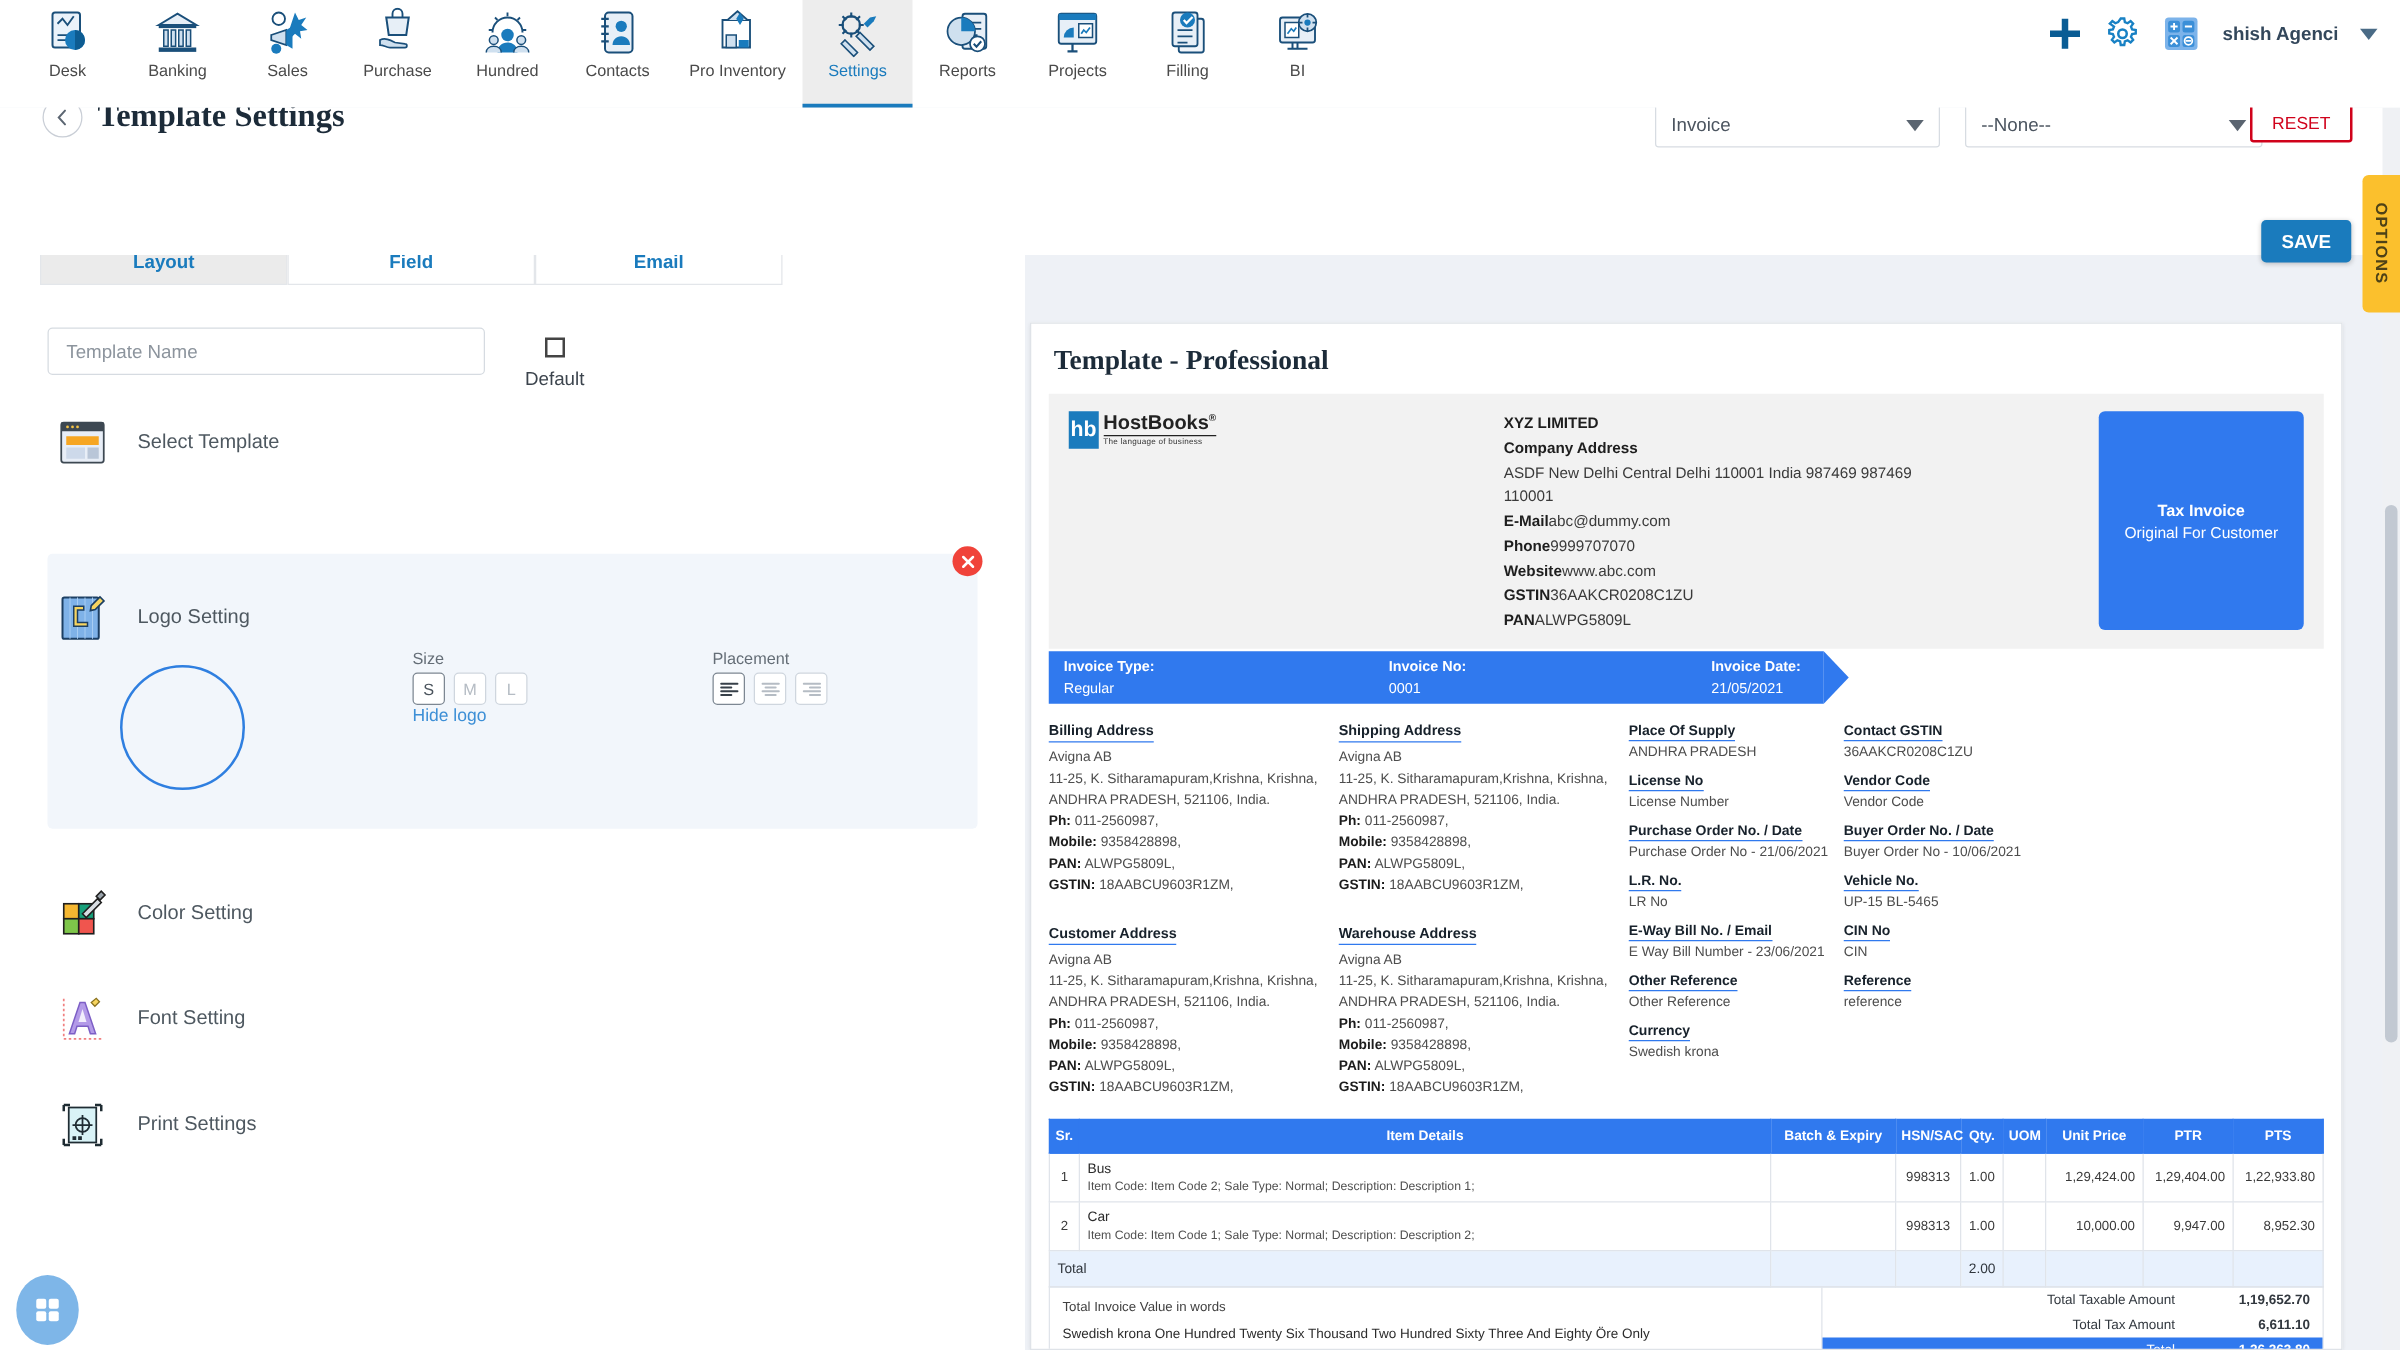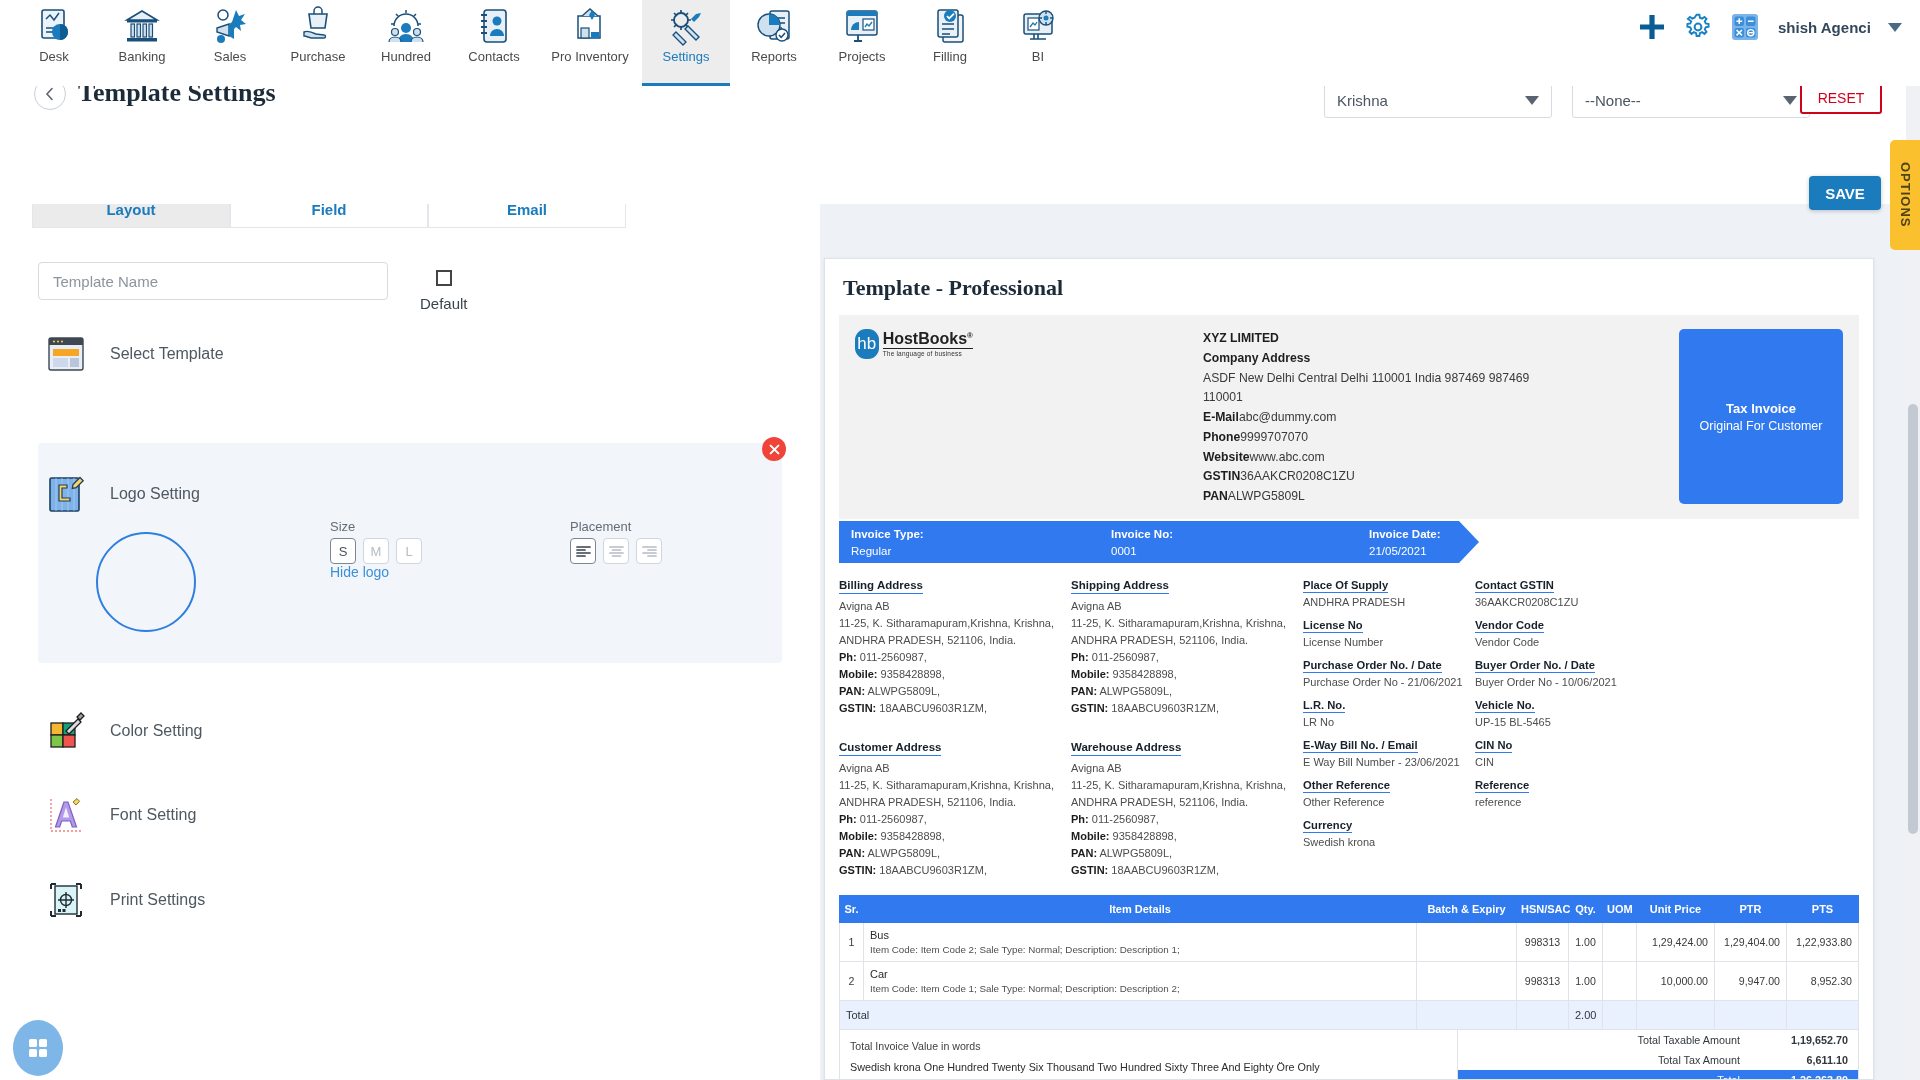--- a/index.html
+++ b/index.html
@@ -155,22 +155,22 @@
   }
   .prev-title {
     margin: 16px 0 0 18px; font-size: 22px; font-weight: 700; color: #1c2b39;
     font-family: "Liberation Serif", serif;
   }
   .inv-body { margin: 14px 14px 0 14px; }
 
   .inv-head { background: #f2f2f2; display: flex; padding: 14px 16px 12px 16px; position: relative; min-height: 160px; }
   .hb-logo { width: 118px; height: 30px; display: flex; align-items: center; }
   .hb-sq {
-    width: 30px; height: 30px; background: #1a7bbd; color: #fff; font-size: 17px; font-weight: 400;
-    display: flex; align-items: center; justify-content: center; font-family: "Liberation Sans", sans-serif; border-radius: 11px;
+    width: 30px; height: 30px; background: #1a7bbd; color: #fff; font-size: 17px; font-weight: 700;
+    display: flex; align-items: center; justify-content: center; font-family: "Liberation Sans", sans-serif;
   }
   .hb-txt { margin-left: 4px; }
   .hb-name { font-size: 16px; font-weight: 700; color: #222; border-bottom: 1.5px solid #222; line-height: 1.05; position: relative; }
   .hb-name sup { font-size: 8px; }
   .hb-tag { font-size: 6.5px; color: #333; letter-spacing: .2px; margin-top: 1px; }
   .co-block { margin-left: 230px; font-size: 12.2px; color: #3a3a3a; line-height: 1.62; max-width: 330px; }
   .co-block b { color: #1e1e1e; }
   .tax-box {
     position: absolute; right: 16px; top: 14px; width: 164px; height: 175px; background: #3079ee;
     border-radius: 5px; color: #fff; display: flex; flex-direction: column; align-items: center;
@@ -397,21 +397,21 @@
 
   <div class="back-btn">
     <svg width="14" height="14" viewBox="0 0 14 14">
       <path d="M9 1.5 4 7l5 5.5" fill="none" stroke="#5c6672" stroke-width="1.6" stroke-linecap="round"></path>
     </svg>
   </div>
   <div class="page-title">Template Settings</div>
 
   <div class="hdr-field" style="left:1324px; width:228px;">
     <div class="sel">
-      <span>Krishna</span>
+      <span>Invoice</span>
       <span class="tri"></span>
     </div>
   </div>
   <div class="hdr-field" style="left:1572px; width:238px;">
     <div class="sel">
       <span>--None--</span>
       <span class="tri"></span>
     </div>
   </div>
   <div class="reset-btn">RESET</div>

